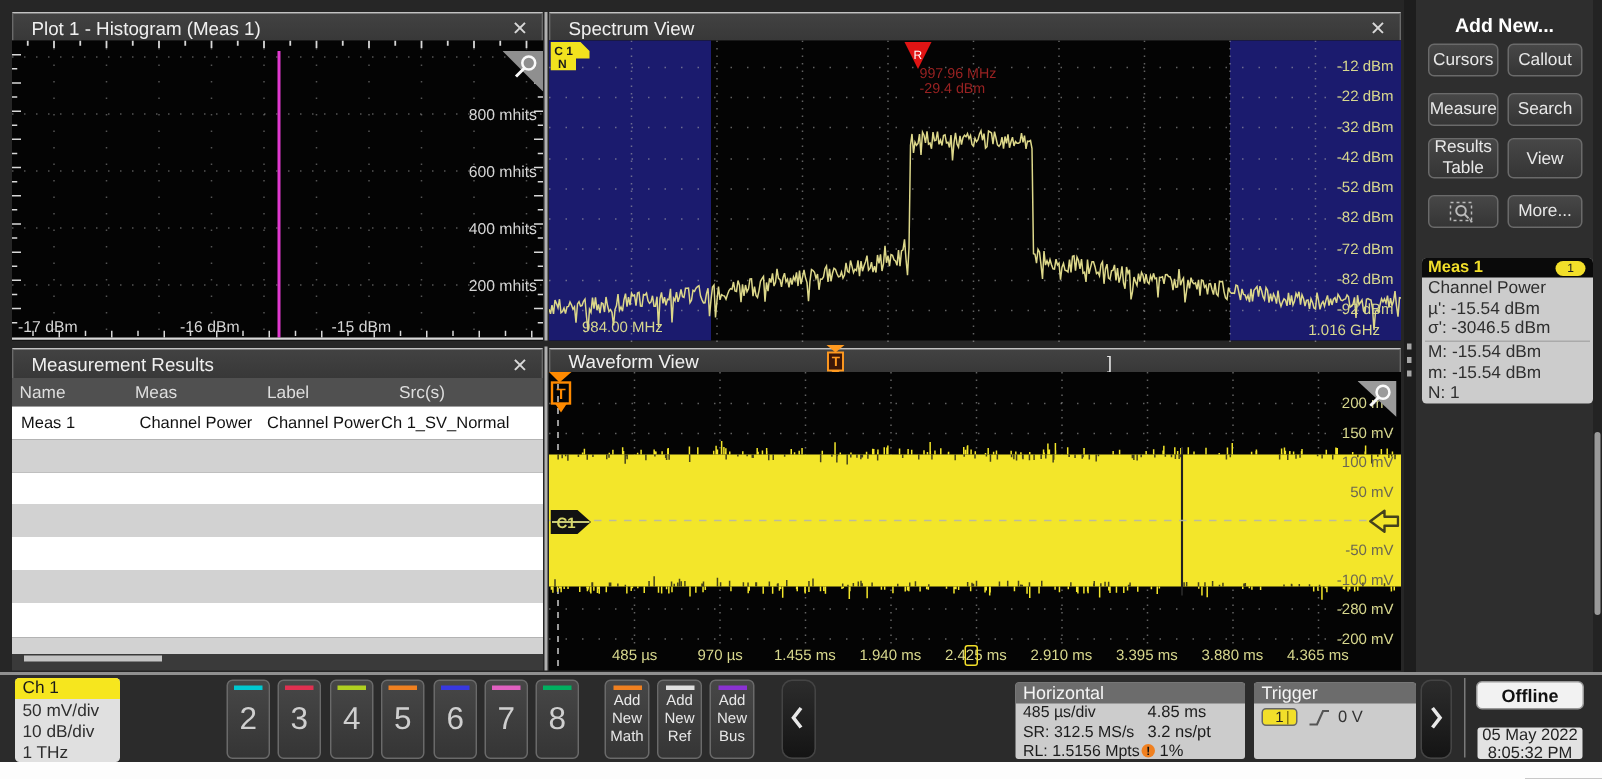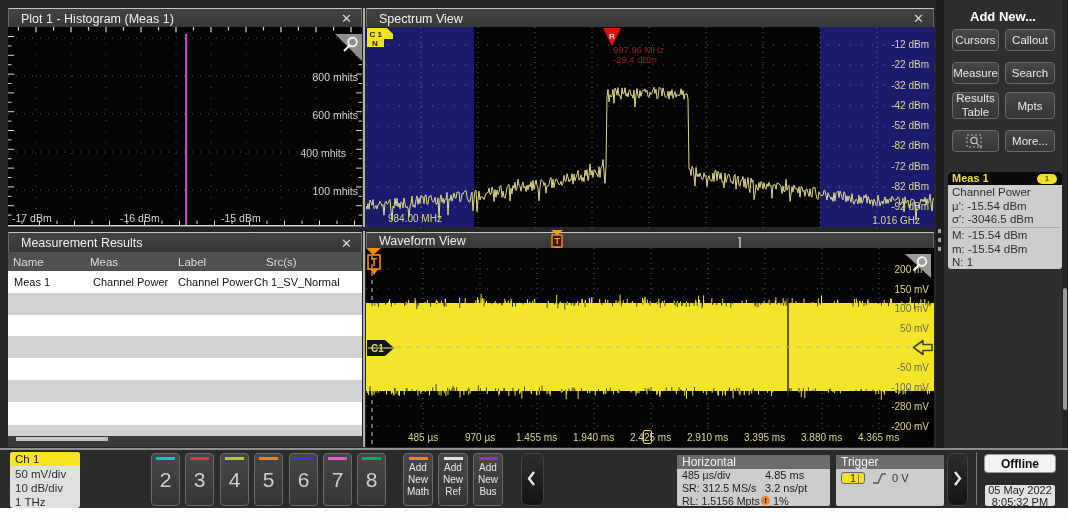--- a/index.html
+++ b/index.html
@@ -132,22 +132,22 @@
             <line x1="294.0" y1="193.5" x2="294.0" y2="197"></line>
             <line x1="311.5" y1="193.5" x2="311.5" y2="198"></line>
             <line x1="329.0" y1="193.5" x2="329.0" y2="197"></line>
             <line x1="346.5" y1="193.5" x2="346.5" y2="198"></line>
           </g>
       <line x1="178" y1="7" x2="178" y2="198" stroke="#e23ad0" stroke-width="2"></line>
       <rect x="0" y="198" width="354" height="1.5" fill="#d8d8d8"></rect>
     </svg>
     <div class="axlab" style="right:4px; top:44px;">800 mhits</div>
     <div class="axlab" style="right:4px; top:82px;">600 mhits</div>
-    <div class="axlab" style="right:16px; top:120px;">400 mhits</div>
-    <div class="axlab" style="right:4px; top:158px;">100 mhits</div>
+    <div class="axlab" style="right:4px; top:120px;">400 mhits</div>
+    <div class="axlab" style="right:4px; top:158px;">200 mhits</div>
     <div class="axlab" style="left:4px; top:185px;">-17 dBm</div>
     <div class="axlab" style="left:112px; top:185px;">-16 dBm</div>
     <div class="axlab" style="left:213px; top:185px;">-15 dBm</div>
     <svg class="zc" style="right:0; top:7px; width:27px; height:27px;">
           <path d="M27,0 L27,27 L0,0 Z" fill="#8f8f8f"></path>
           <circle cx="17.5" cy="8" r="4.3" fill="none" stroke="#fafafa" stroke-width="1.7"></circle>
           <line x1="14.5" y1="11.5" x2="9" y2="17" stroke="#fafafa" stroke-width="2"></line>
         </svg>
   </div>
 </div>
@@ -331,21 +331,21 @@
   <div class="abs" style="left:2px; top:238px; width:3px; height:4px; background:#a8a8a8;"></div>
   <div class="abs" style="left:2px; top:247px; width:3px; height:4px; background:#a8a8a8;"></div>
 </div>
 <div class="abs" style="left:944px; top:0; width:144px; height:508px; background:#2e2e2e;text-decoration:underline;">
   <div class="abs" style="left:0; top:9px; width:118px; text-align:center; color:#fff; font-weight:bold; font-size:13px;">Add New...</div>
   <div class="btn" style="left:8px; top:29px; width:47px; height:22px; font-size:11.5px;">Cursors</div>
   <div class="btn" style="left:61px; top:29px; width:50px; height:22px; font-size:11.5px;">Callout</div>
   <div class="btn" style="left:8px; top:62px; width:47px; height:22px; font-size:11.5px;">Measure</div>
   <div class="btn" style="left:61px; top:62px; width:50px; height:22px; font-size:11.5px;">Search</div>
   <div class="btn" style="left:8px; top:92px; width:47px; height:27px; font-size:11.5px; line-height:1.15;">Results<br>Table</div>
-  <div class="btn" style="left:61px; top:92px; width:50px; height:27px; font-size:11.5px;">Mpts</div>
+  <div class="btn" style="left:61px; top:92px; width:50px; height:27px; font-size:11.5px;">View</div>
   <div class="btn" style="left:8px; top:130px; width:47px; height:22px;">
     <svg width="19" height="17">
           <rect x="1" y="2" width="14" height="12" fill="none" stroke="#bbb" stroke-width="1" stroke-dasharray="2,2"></rect>
           <circle cx="8" cy="7.5" r="3.2" fill="none" stroke="#bbb" stroke-width="1.3"></circle>
           <line x1="10.5" y1="10" x2="13" y2="12.5" stroke="#bbb" stroke-width="1.3"></line>
           <path d="M13,12 l3,3 l-1.5,0.5 z" fill="#bbb"></path>
         </svg>
   </div>
   <div class="btn" style="left:61px; top:130px; width:50px; height:22px; font-size:11.5px;">More...</div>
   <div class="abs" style="left:118px; top:0; width:6px; height:508px; background:#232323;"></div>

